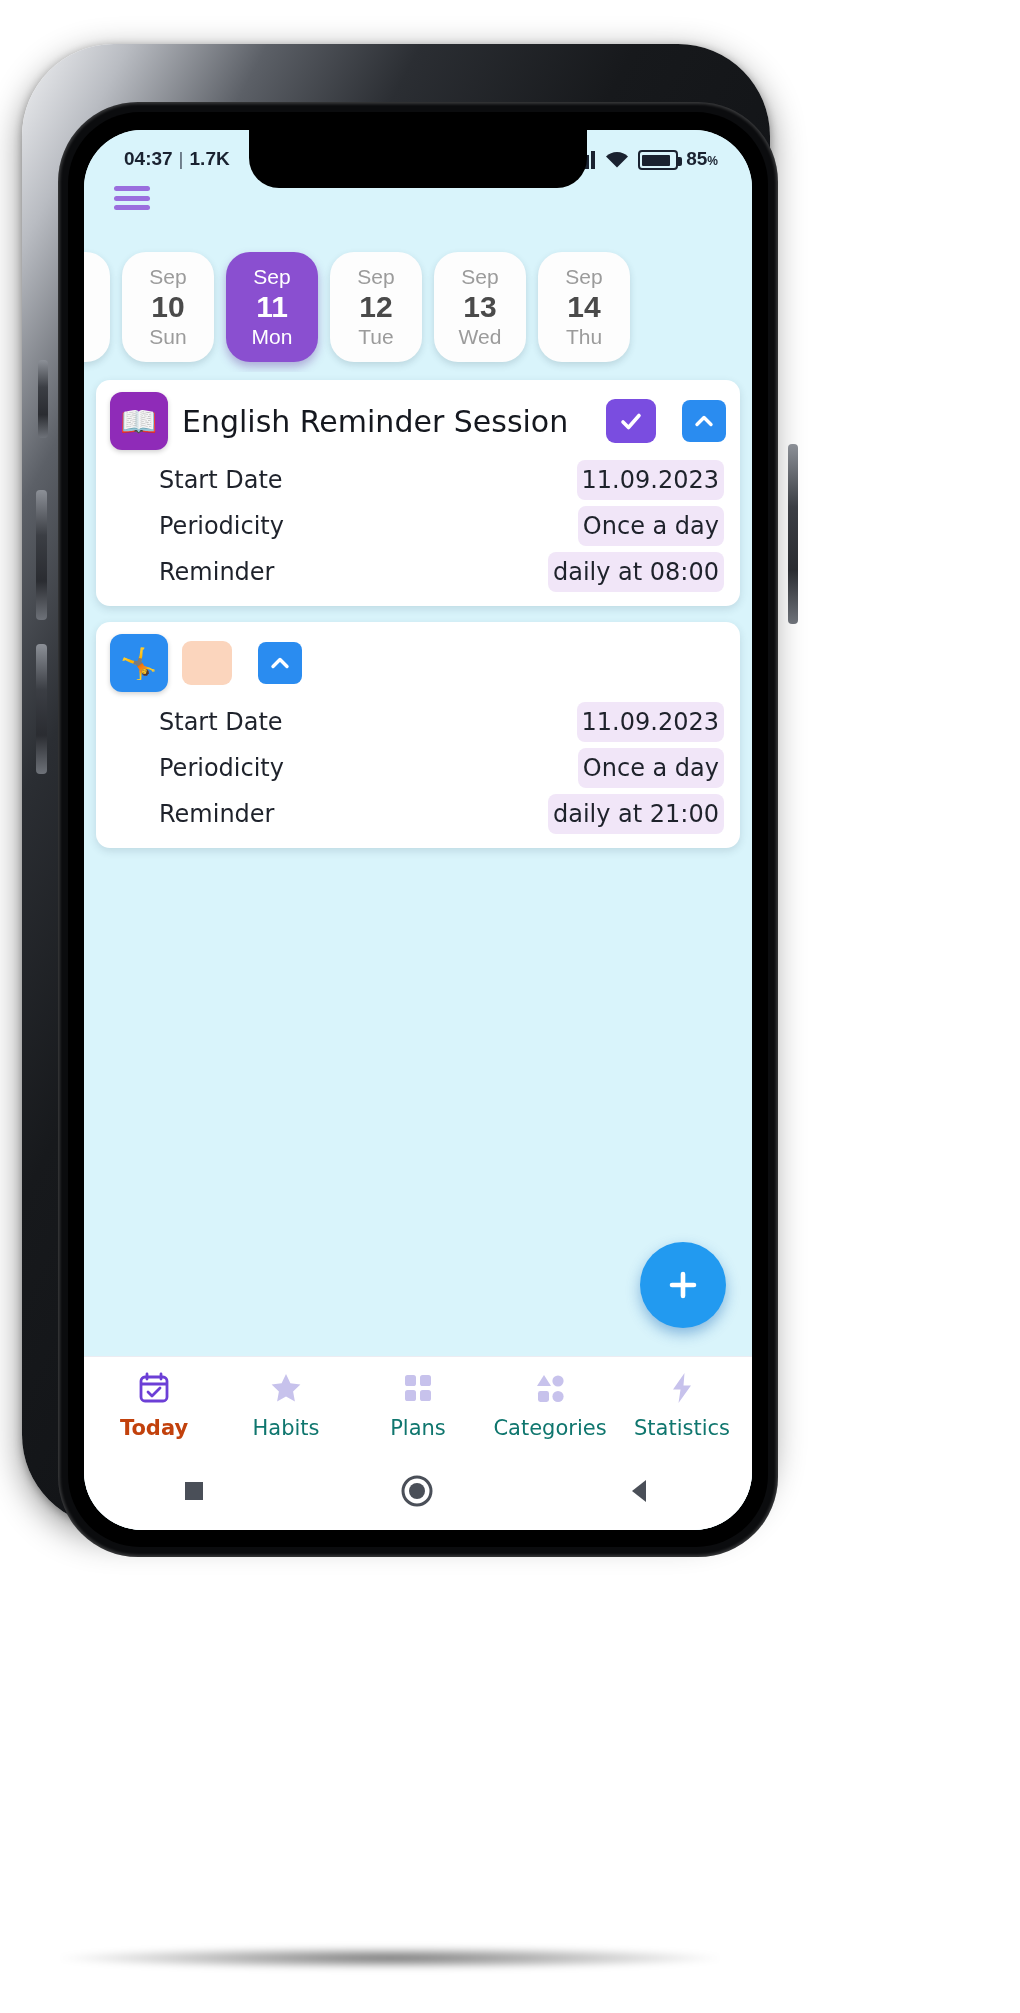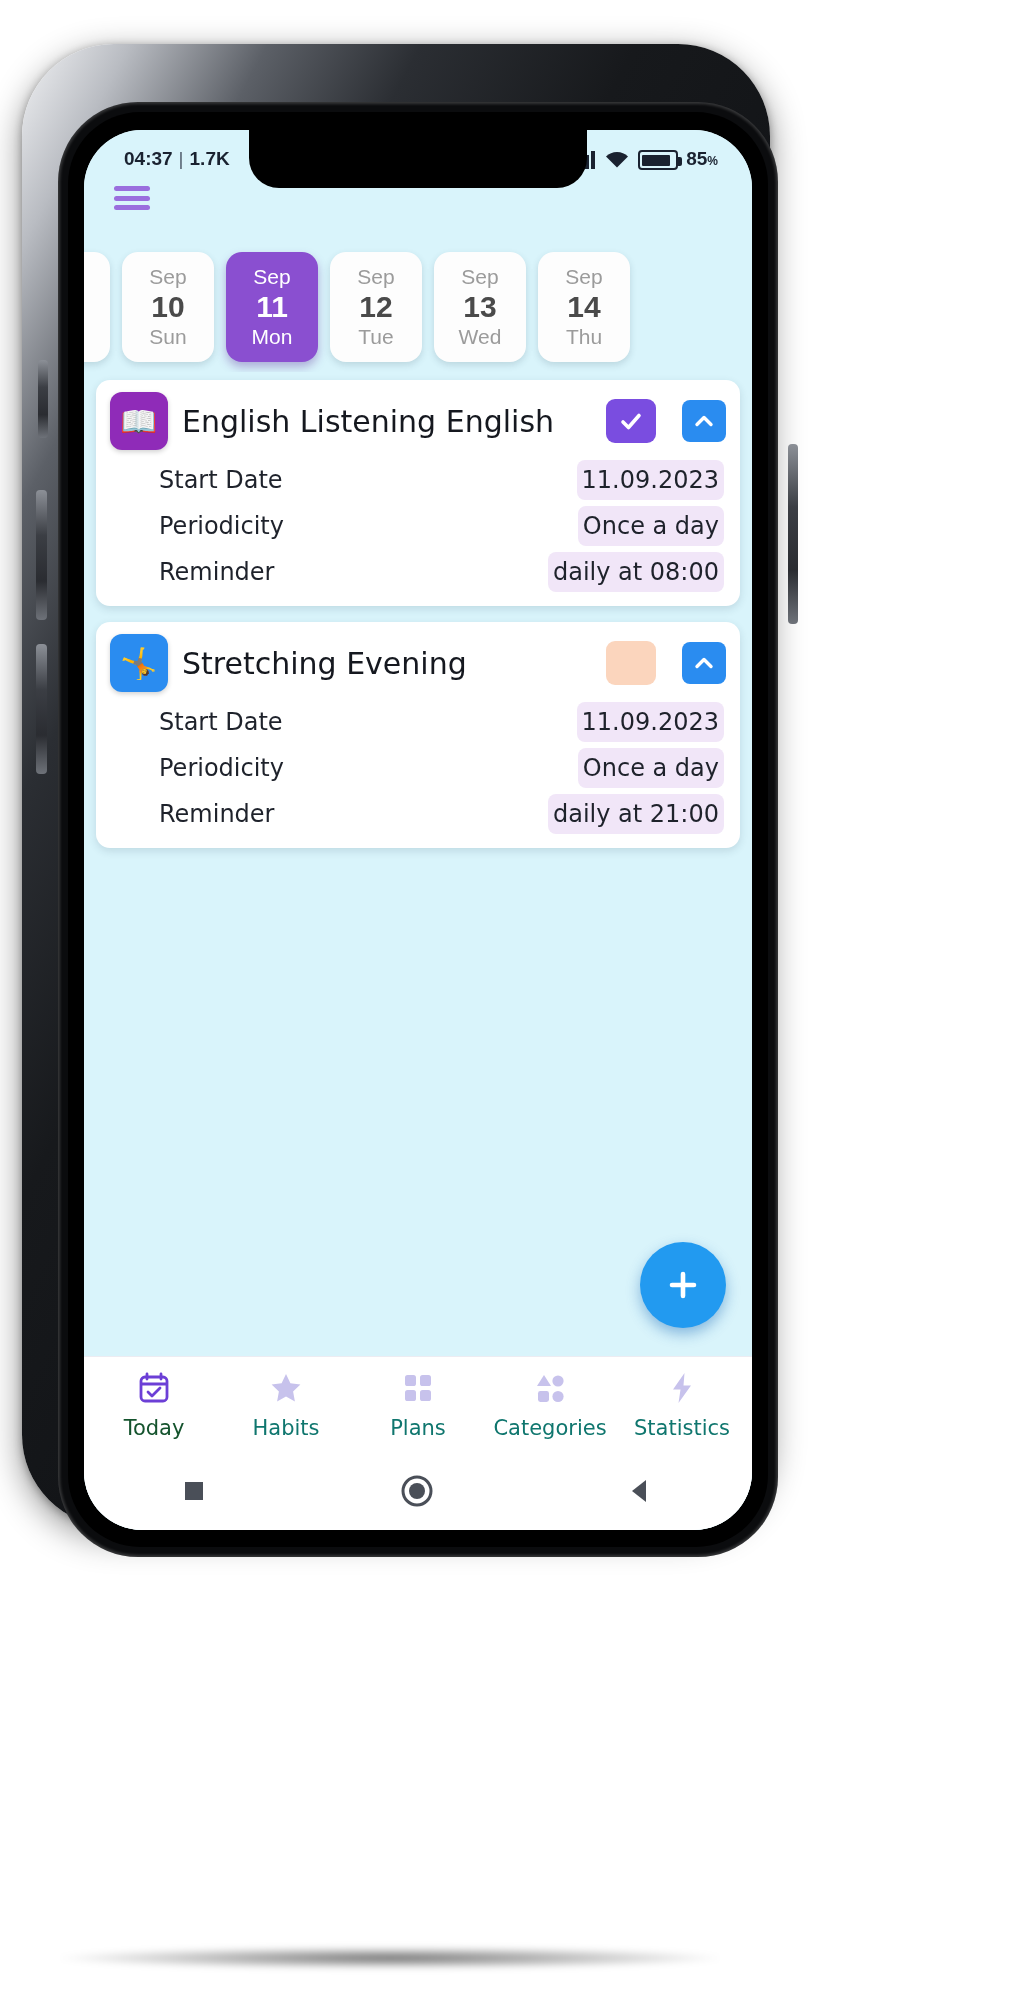--- a/index.html
+++ b/index.html
@@ -157,21 +157,21 @@
     display: flex;
     align-items: center;
     gap: 12px;
     padding: 0 0 0 0;
     overflow: hidden;
   }
   .date-chip {
     flex: 0 0 auto;
     width: 92px; height: 110px;
     background: #fdfdfd;
-    border-radius: 16px;
+    border-radius: 24px;
     box-shadow: 0 3px 7px rgba(30,60,80,.16);
     display: flex; flex-direction: column;
     align-items: center; justify-content: center;
     gap: 1px;
     cursor: pointer;
   }
   .date-chip .mon { font-size: 21px; color: #9b9b9b; line-height: 1.15; }
   .date-chip .day { font-size: 30px; color: #4a4a4a; font-weight: bold; line-height: 1.12; }
   .date-chip .dow { font-size: 21px; color: #9b9b9b; line-height: 1.15; }
   .date-chip.sel {
@@ -278,21 +278,21 @@
     padding: 6px 4px 4px 4px;
   }
   .nav-item {
     display: flex; flex-direction: column;
     align-items: center; justify-content: center;
     gap: 7px;
     flex: 1 1 0;
     cursor: pointer;
   }
   .nav-label { font-size: 21px; color: #0f766e; font-family: "DejaVu Sans", sans-serif; }
-  .nav-item.active .nav-label { color: #14532d; font-weight: normal; }
+  .nav-item.active .nav-label { color: #c2410c; font-weight: bold; }
 
   
   .sys-nav {
     flex: 0 0 78px;
     background: #ffffff;
     display: flex;
     align-items: center;
     justify-content: space-around;
   }
   .sys-btn { cursor: pointer; display: flex; align-items: center; justify-content: center; }
@@ -359,21 +359,21 @@
               <div class="mon">Sep</div>
               <div class="day">14</div>
               <div class="dow">Thu</div>
             </div>
           </div>
 
         <div class="habit-list" id="habit-list">
           <div class="habit-card">
               <div class="habit-head">
                 <div class="habit-emoji" style="background:#8f2bb8">📖</div>
-                <div class="habit-name">English Listening English</div>
+                <div class="habit-name">English Reminder Session</div>
                 <div class="habit-check done" style="background:#7a4de0">
                   <svg width="28" height="28" viewBox="0 0 28 28">
                     <path d="M6 15 L11.5 20.5 L22 8.5" stroke="#ffffff" stroke-width="3.6" fill="none" stroke-linecap="round" stroke-linejoin="round"></path>
                   </svg>
                 </div>
                 <div class="habit-expand">
                   <svg width="26" height="26" viewBox="0 0 26 26">
                     <path d="M6 16.5 L13 9.5 L20 16.5" stroke="#ffffff" stroke-width="3.4" fill="none" stroke-linecap="round" stroke-linejoin="round"></path>
                   </svg>
                 </div>
@@ -389,21 +389,20 @@
                 </div>
                 <div class="habit-row">
                   <span class="row-label">Reminder</span>
                   <span class="row-value">daily at 08:00</span>
                 </div>
               </div>
             </div>
             <div class="habit-card">
               <div class="habit-head">
                 <div class="habit-emoji" style="background:#2a8cf0">🤸</div>
-                <div class="habit-name">Stretching Evening</div>
                 <div class="habit-check todo" style="background:#fbd5bd"></div>
                 <div class="habit-expand">
                   <svg width="26" height="26" viewBox="0 0 26 26">
                     <path d="M6 16.5 L13 9.5 L20 16.5" stroke="#ffffff" stroke-width="3.4" fill="none" stroke-linecap="round" stroke-linejoin="round"></path>
                   </svg>
                 </div>
               </div>
               <div class="habit-rows">
                 <div class="habit-row">
                   <span class="row-label">Start Date</span>

